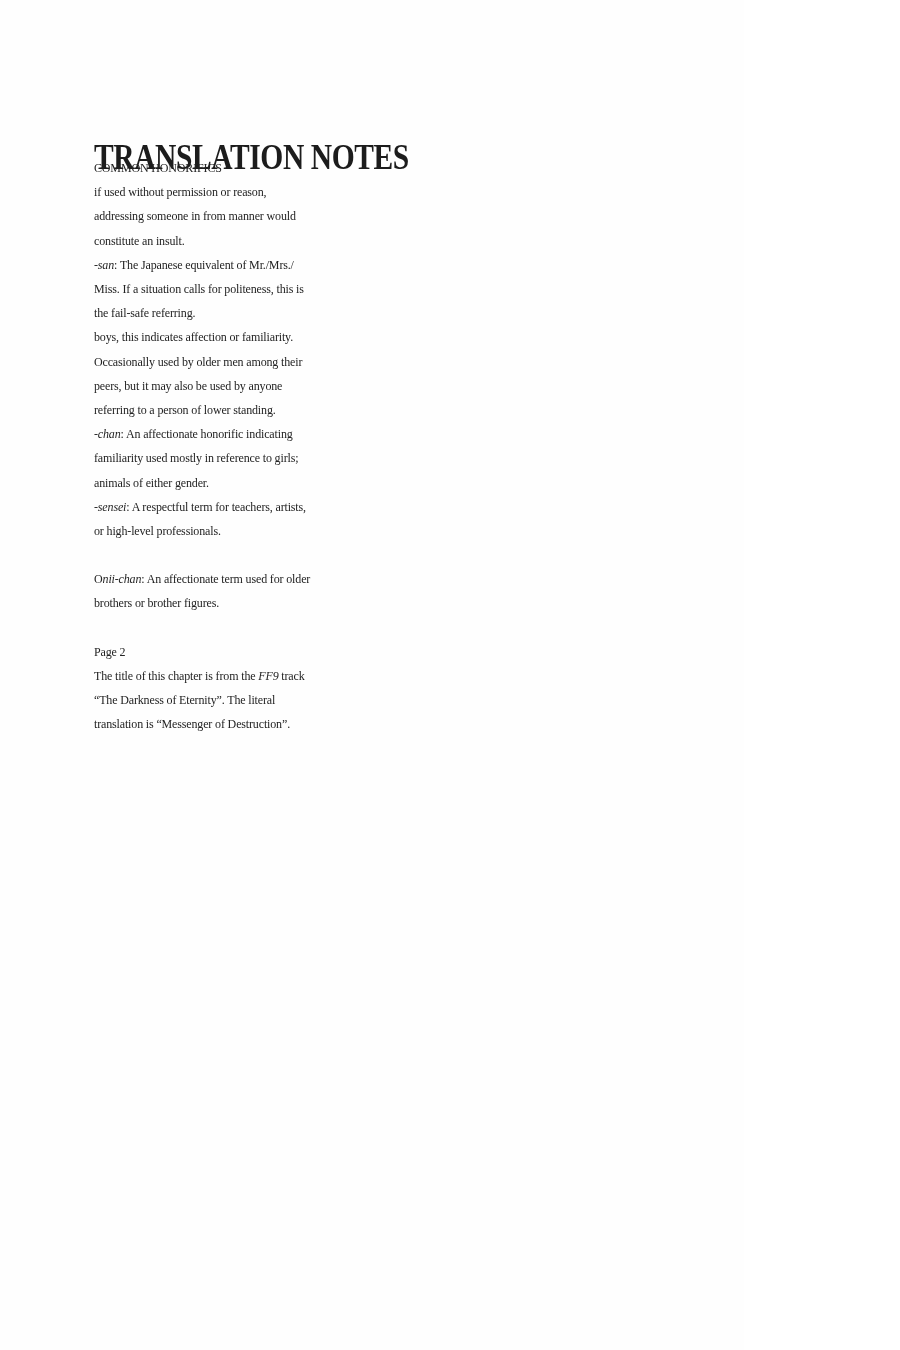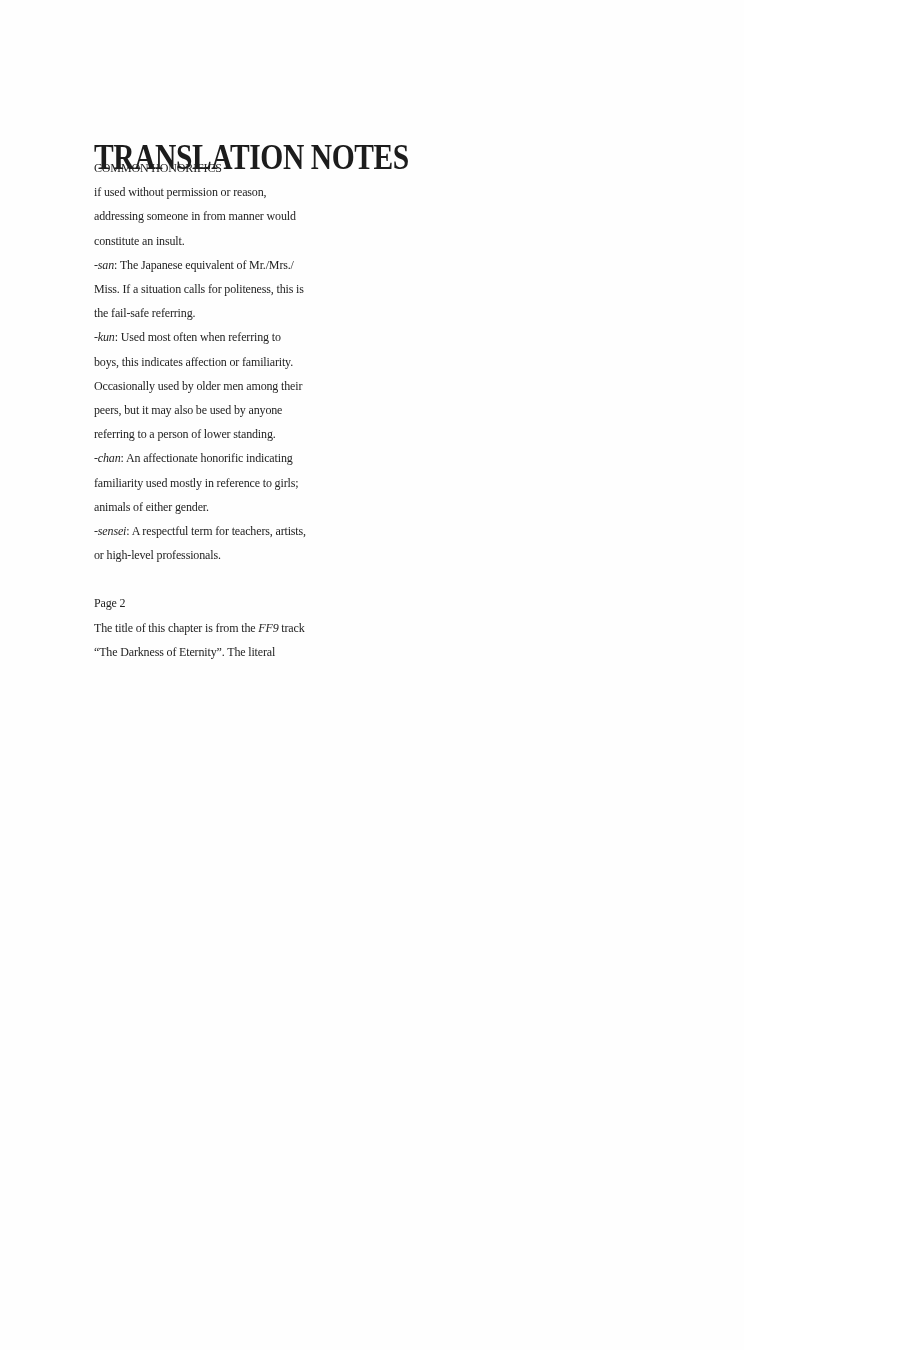--- a/index.html
+++ b/index.html
@@ -54,30 +54,34 @@
   <h1 class="title">TRANSLATION NOTES</h1>
   <div class="notes-body">
       <div class="section">
         <div class="line"><span>COMMON HONORIFICS</span></div>
         <div class="line"><span>if used without permission or reason,</span></div>
         <div class="line"><span>addressing someone in from manner would</span></div>
         <div class="line"><span>constitute an insult.</span></div>
         <div class="line"><span class="it">-san</span><span>: The Japanese equivalent of Mr./Mrs./</span></div>
         <div class="line"><span>Miss. If a situation calls for politeness, this is</span></div>
         <div class="line"><span>the fail-safe referring.</span></div>
-        <div class="line"><span class="it">-kun</span><span>: Used most often when referring to</span></div>
         <div class="line"><span>boys, this indicates affection or familiarity.</span></div>
         <div class="line"><span>Occasionally used by older men among their</span></div>
         <div class="line"><span>peers, but it may also be used by anyone</span></div>
         <div class="line"><span>referring to a person of lower standing.</span></div>
         <div class="line"><span class="it">-chan</span><span>: An affectionate honorific indicating</span></div>
         <div class="line"><span>familiarity used mostly in reference to girls;</span></div>
         <div class="line"><span>animals of either gender.</span></div>
         <div class="line"><span class="it">-sensei</span><span>: A respectful term for teachers, artists,</span></div>
         <div class="line"><span>or high-level professionals.</span></div>
       </div>
       <div class="section">
+        <div class="line"><span>O</span><span class="it">nii-chan</span><span>: An affectionate term used for older</span></div>
+        <div class="line"><span>brothers or brother figures.</span></div>
+      </div>
+      <div class="section">
         <div class="line"><span>Page 2</span></div>
         <div class="line"><span>The title of this chapter is from the </span><span class="it">FF9</span><span> track</span></div>
         <div class="line"><span>“The Darkness of Eternity”. The literal</span></div>
+        <div class="line"><span>translation is “Messenger of Destruction”.</span></div>
       </div>
     </div>
 </div>
 
 </body></html>

